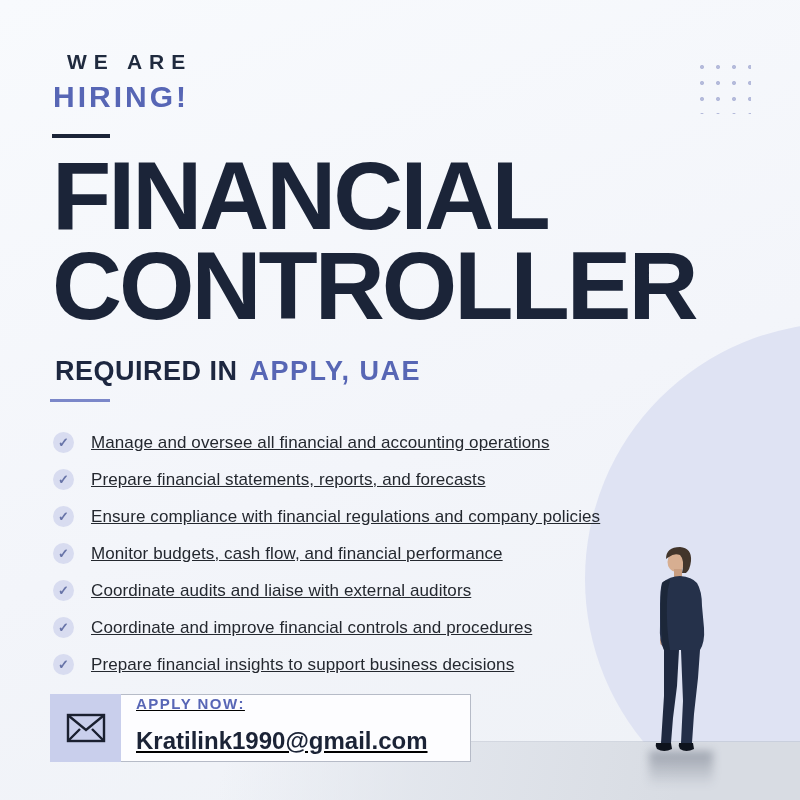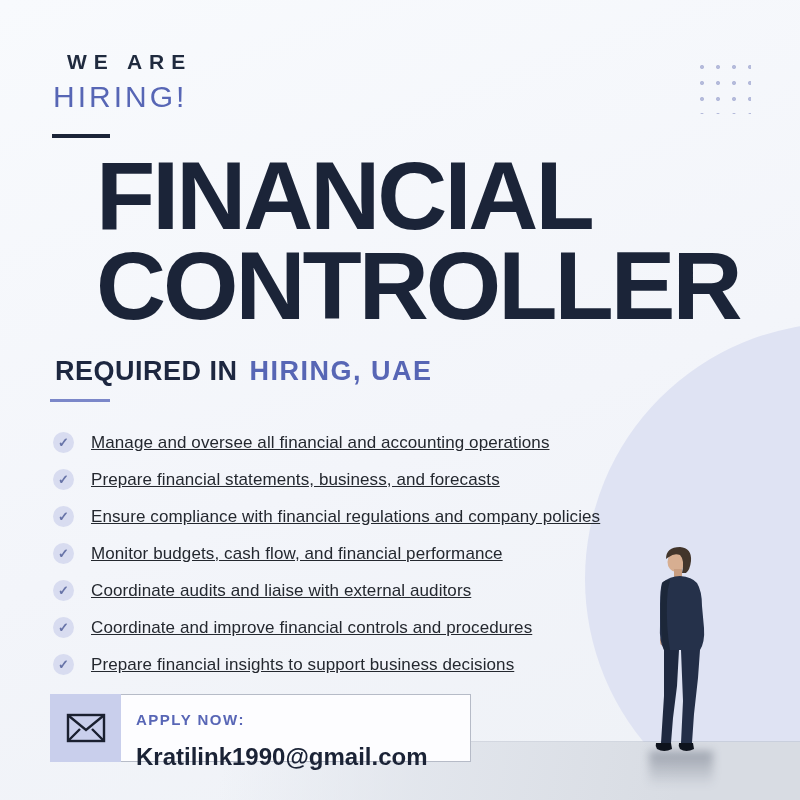--- a/index.html
+++ b/index.html
@@ -21,46 +21,46 @@
     filter:blur(4px); }
   .man { left:650px; top:546px; width:62px; height:210px; }
 
   .decor-dots { left:691px; top:56px; width:60px; height:58px;
     background-image:radial-gradient(circle, #b5bbdb 1.8px, rgba(0,0,0,0) 2.3px);
     background-size:16px 16px; background-position:3px 3px; }
 
   
   .eyebrow { left:55px; top:50px; font-size:21px; font-weight:700;
     letter-spacing:7px; color:#1f2a3e;margin-left:12px; }
-  .headline { left:53px; top:80px; font-size:30px; font-weight:400;
+  .headline { left:53px; top:80px; font-size:30px; font-weight:700;
     letter-spacing:3px; color:#5766b5; }
   .headline-underline { left:52px; top:134px; width:58px; height:4px; background:#1b2438; }
 
   .job-title { left:52px; top:151px; font-size:97px; font-weight:800;
-    letter-spacing:-3px; line-height:90px; color:#1b2438; white-space:nowrap;margin-left:44px; }
+    letter-spacing:-3px; line-height:90px; color:#1b2438; white-space:nowrap; }
 
   .required-row { left:55px; top:356px; font-size:27px; font-weight:800;
     color:#1d2740; letter-spacing:.5px; white-space:nowrap; }
   .required-row .loc { color:#5766b5; margin-left:12px; letter-spacing:1.5px; }
   .required-underline { left:50px; top:399px; width:60px; height:3px; background:#7b87c9; }
 
   
   .resp-list { left:53px; top:424px; width:580px; list-style:none; margin:0; padding:0; }
   .resp-list li { height:37px; display:flex; align-items:center; gap:17px; }
   .check-badge { flex:0 0 21px; width:21px; height:21px; border-radius:50%;
     background:#d8dcf0; color:#6874a8; font-size:13px; font-weight:700;
     display:flex; align-items:center; justify-content:center; line-height:1; }
   .item-text { font-size:17px; color:#24282f; letter-spacing:.1px;text-decoration:underline; }
 
   
   .apply-box { left:50px; top:694px; width:421px; height:68px; display:flex; }
   .icon-cell { flex:0 0 71px; height:68px; background:#c9cfec;
     display:flex; align-items:center; justify-content:center; }
   .apply-content { flex:1; background:#fdfdff; border:1px solid #b6bbc7; border-left:none;
-    box-sizing:border-box; padding:16px 0 0 15px; }
+    box-sizing:border-box; padding:0 0 0 15px;text-decoration:underline; }
   .apply-label { font-size:15px; font-weight:800; letter-spacing:1.5px; color:#5866b6; }
   .apply-email { font-size:24px; font-weight:800; color:#1b2336; margin-top:15px; }
 
   .z1{z-index:1}.z2{z-index:2}.z3{z-index:3}.z4{z-index:4}.z10{z-index:10}
 </style>
 </head>
 <body>
 
 <div class="canvas">
 
@@ -96,32 +96,32 @@
   <div class="abs eyebrow z10">WE ARE</div>
   <div class="abs headline z10">HIRING!</div>
   <div class="abs headline-underline z10"></div>
 
   <div class="abs job-title z10">
     <div>FINANCIAL</div>
     <div>CONTROLLER</div>
   </div>
 
   <div class="abs required-row z10">
-    <span>REQUIRED IN</span><span class="loc">HIRING, UAE</span>
+    <span>REQUIRED IN</span><span class="loc">APPLY, UAE</span>
   </div>
   <div class="abs required-underline z10"></div>
 
   <ul class="abs resp-list z10">
     <li>
       <span class="check-badge">✓</span>
       <span class="item-text">Manage and oversee all financial and accounting operations</span>
     </li>
     <li>
       <span class="check-badge">✓</span>
-      <span class="item-text">Prepare financial statements, business, and forecasts</span>
+      <span class="item-text">Prepare financial statements, reports, and forecasts</span>
     </li>
     <li>
       <span class="check-badge">✓</span>
       <span class="item-text">Ensure compliance with financial regulations and company policies</span>
     </li>
     <li>
       <span class="check-badge">✓</span>
       <span class="item-text">Monitor budgets, cash flow, and financial performance</span>
     </li>
     <li>

